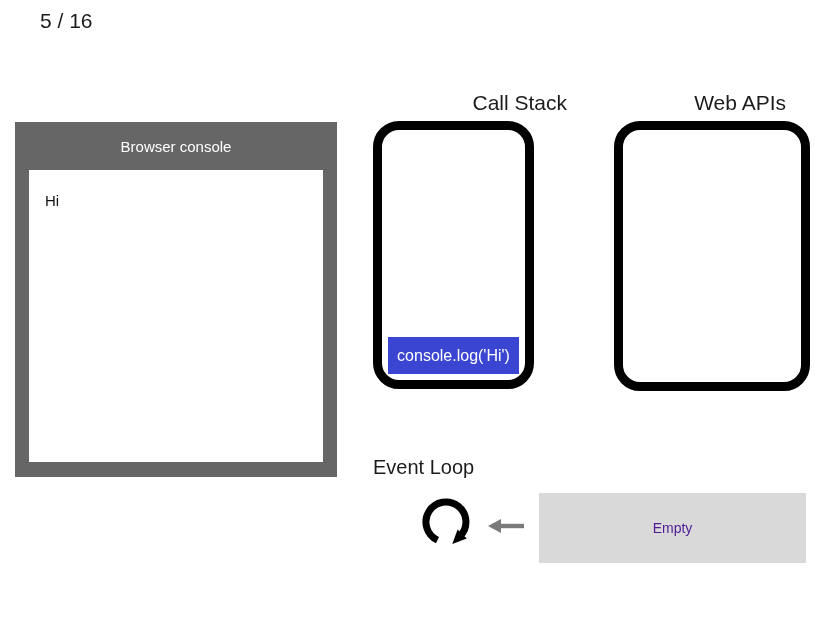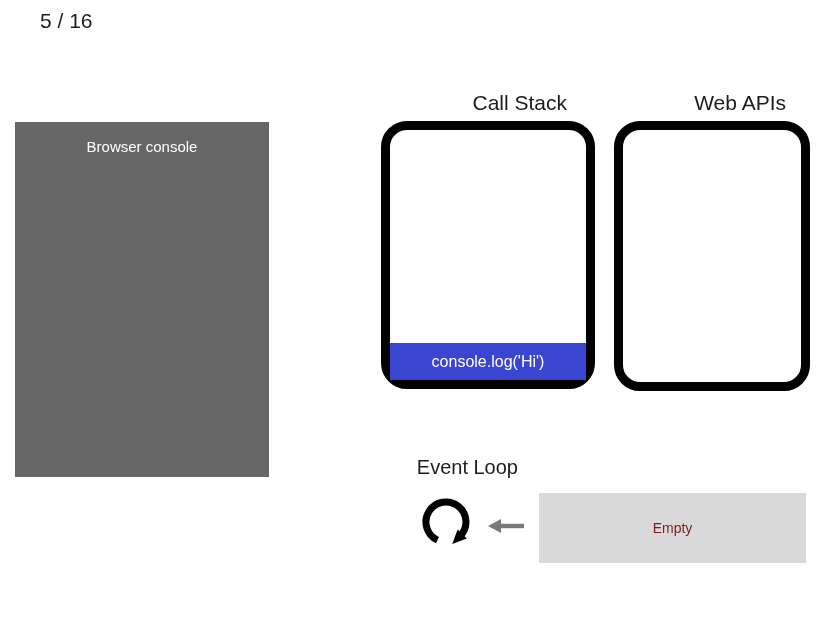--- a/index.html
+++ b/index.html
@@ -12,55 +12,58 @@
   }
   html,body{margin:0;padding:0;background:#fff;}
   .stage{
     position:relative;width:825px;height:619px;background:#ffffff;overflow:hidden;
     font-family:"Liberation Sans", sans-serif;color:var(--text-black);
   }
   .abs{position:absolute;}
   .slide-counter{left:40px;top:9px;font-size:21px;color:var(--text-black);}
 
   
-  .console-frame{left:15px;top:122px;width:254px;height:355px;background:var(--frame-gray);}
+  .console-frame{left:15px;top:122px;width:322px;height:355px;background:var(--frame-gray);}
   .console-title{height:48px;display:flex;align-items:center;justify-content:center;
     color:#ffffff;font-size:15px;}
   .console-screen{position:absolute;left:14px;top:48px;width:294px;height:292px;background:#ffffff;}
   .console-line{padding:22px 16px 0 16px;font-size:15px;color:#111;}
 
   
   .panel-title{font-size:21px;text-align:right;color:var(--text-black);margin-top:13px;}
-  .sub-title{font-size:20px;text-align:right;color:var(--text-black);}
+  .sub-title{font-size:20px;text-align:left;color:var(--text-black);}
 
   
   .rounded-box{border:9px solid var(--border-black);border-radius:26px;background:#ffffff;
     box-sizing:border-box;}
-  .call-stack-box{left:373px;top:121px;width:214px;height:268px;
-    display:flex;flex-direction:column;justify-content:flex-end;padding:0;margin-left:8px;}
+  .call-stack-box{left:373px;top:121px;width:161px;height:268px;
+    display:flex;flex-direction:column;justify-content:flex-end;padding:6px;}
   .web-apis-box{left:614px;top:121px;width:196px;height:270px;}
 
   .stack-frame{height:37px;background:var(--stack-item-blue);color:#ffffff;
     display:flex;align-items:center;justify-content:center;font-size:16px;}
 
   
   .queue-box{left:539px;top:493px;width:267px;height:70px;background:var(--queue-gray);
-    display:flex;align-items:center;justify-content:center;font-size:14px;color:#7f1d1d;}
+    display:flex;align-items:center;justify-content:center;font-size:14px;color:#4c1d95;}
 
   .icon-wrap{line-height:0;}
 </style>
 </head>
 <body>
 
 <div class="stage">
 
   <div class="abs slide-counter">5 / 16</div>
 
   <div class="abs console-frame">
     <div class="console-title">Browser console</div>
+    <div class="console-screen">
+      <div class="console-line">Hi</div>
+    </div>
   </div>
 
   <div class="abs panel-title" style="left:373px;top:78px;width:194px;">Call Stack</div>
   <div class="abs rounded-box call-stack-box">
     <div class="stack-frame">console.log('Hi')</div>
   </div>
 
   <div class="abs panel-title" style="left:590px;top:78px;width:196px;">Web APIs</div>
   <div class="abs rounded-box web-apis-box"></div>
 

